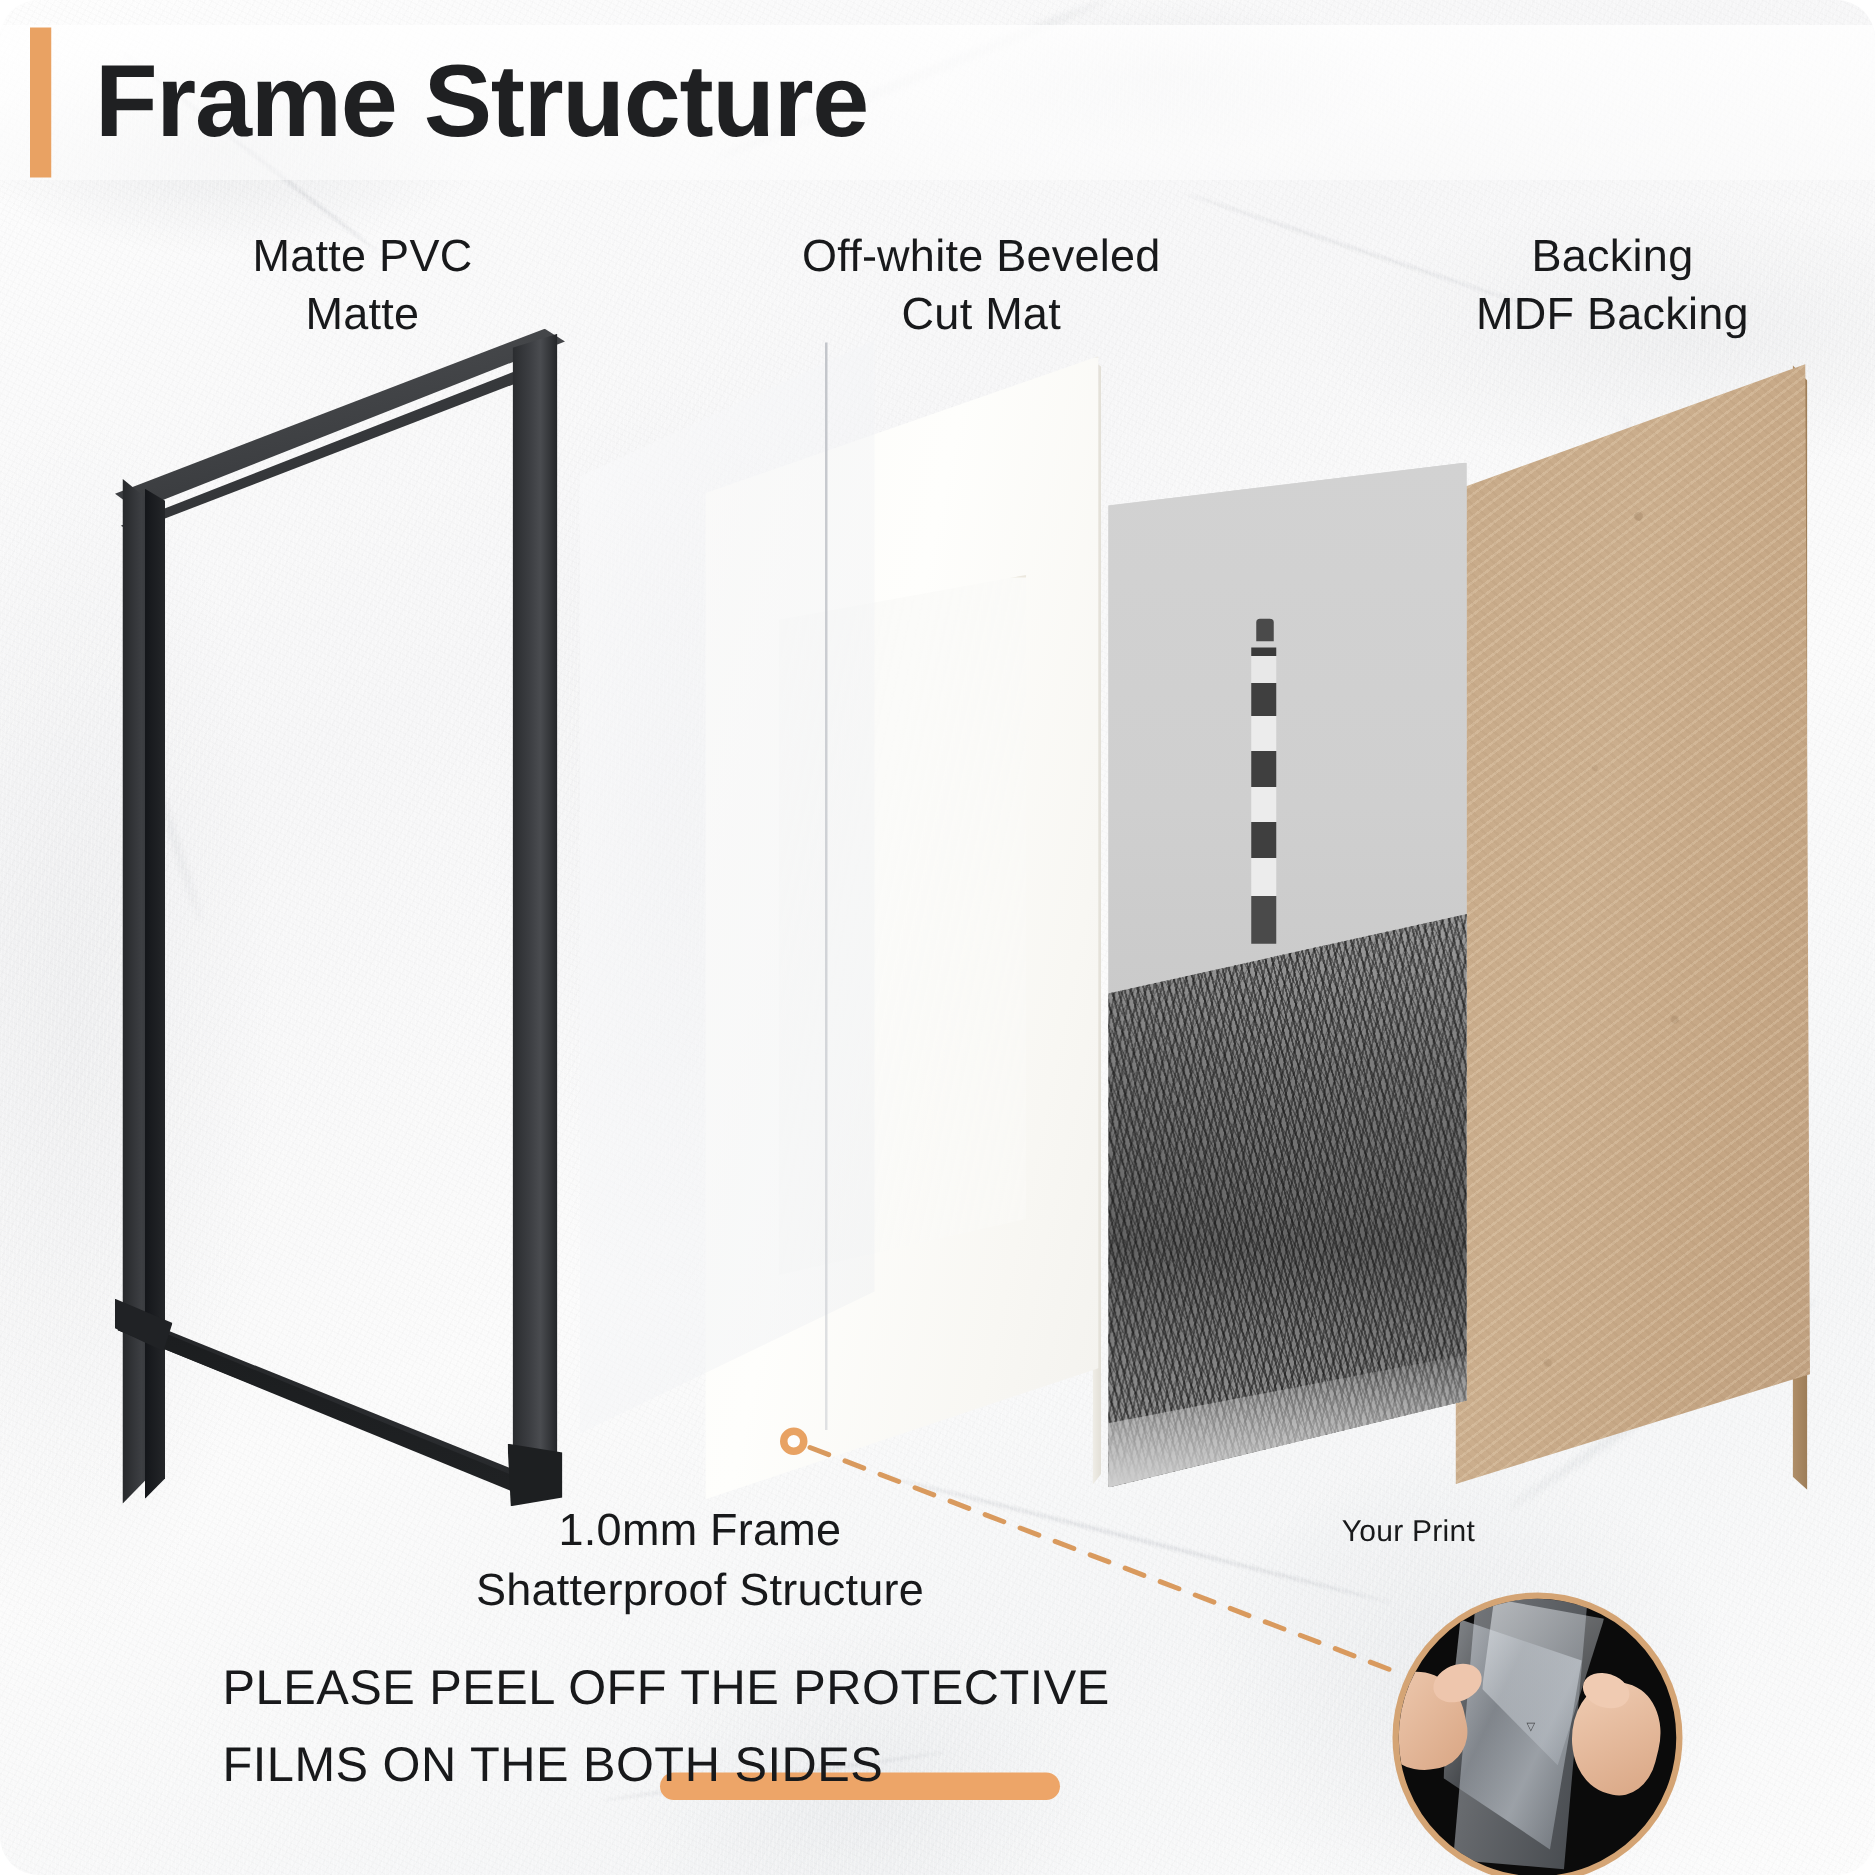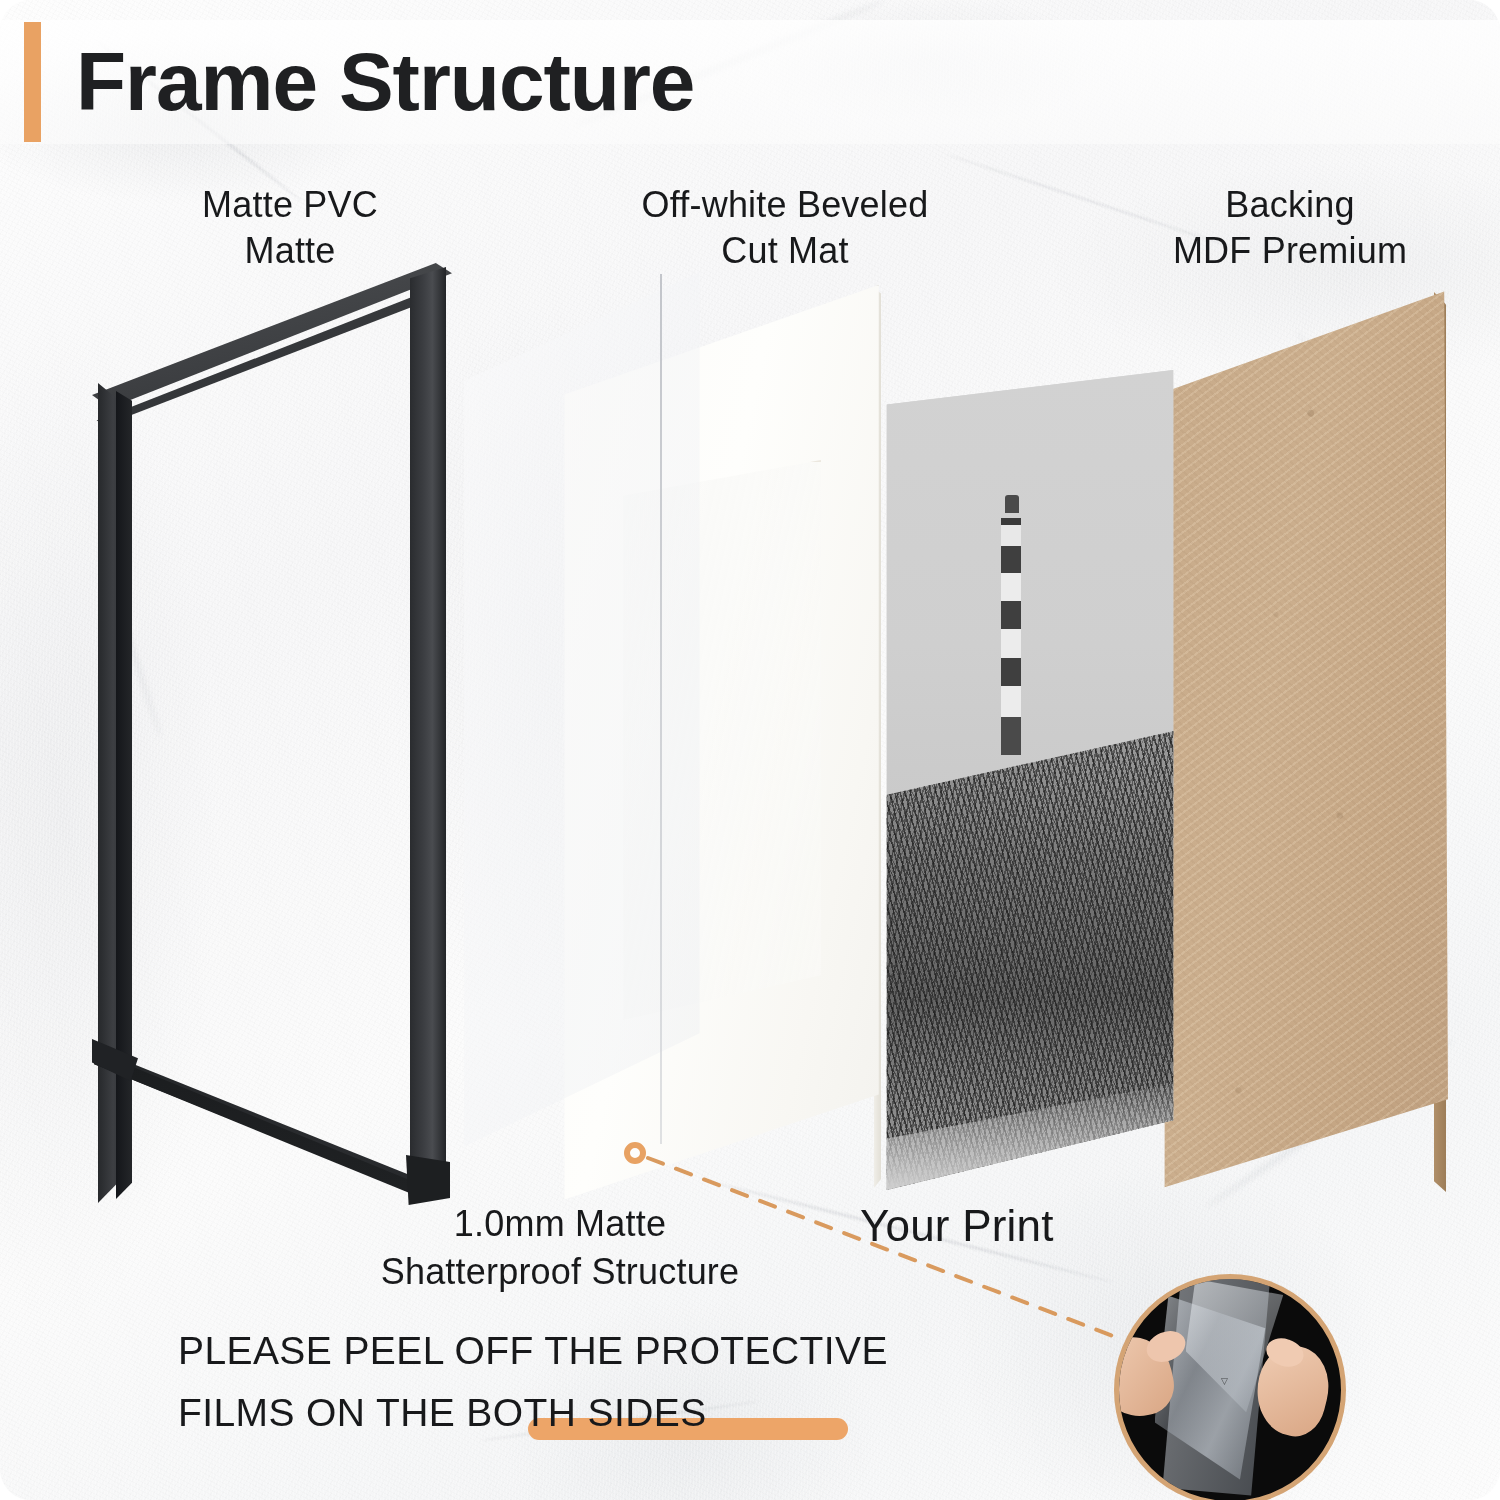--- a/index.html
+++ b/index.html
@@ -209,21 +209,21 @@
   }
 
   
   #label-plexi{
     position:absolute; left:240px; top:1200px; width:640px;
     text-align:center; font-size:36px; line-height:48px;
     color:#18191b; letter-spacing:.2px;
   }
   #label-print{
     position:absolute; left:860px; top:1202px; width:320px;
-    text-align:left; font-size:44px; line-height:48px;
+    text-align:right; font-size:24px; line-height:48px;
     color:#18191b; letter-spacing:.2px;
   }
 
   
   #callout-dot{
     position:absolute; left:624px; top:1142px; width:22px; height:22px;
     border-radius:50%; border:6px solid #e8a263; background:#fdfdfd;
   }
   #callout-line{ position:absolute; left:0; top:0; width:1500px; height:1500px; pointer-events:none; }
 
@@ -292,21 +292,21 @@
   <div class="toplabel" id="label-frame">
     <div>Matte PVC</div>
     <div>Matte</div>
   </div>
   <div class="toplabel" id="label-mat">
     <div>Off-white Beveled</div>
     <div>Cut Mat</div>
   </div>
   <div class="toplabel" id="label-mdf">
     <div>Backing</div>
-    <div>MDF Premium</div>
+    <div>MDF Backing</div>
   </div>
 
   <div id="explode">
 
     <div id="mdf-edge"></div>
     <div id="mdf"></div>
 
     <div id="print">
       <div id="print-sky"></div>
       <div id="lamp"></div>
@@ -329,21 +329,21 @@
       <div class="fbar" id="f-left"></div>
       <div class="fbar" id="f-left-inner"></div>
       <div class="fbar" id="f-bottom"></div>
       <div class="fbar" id="f-bottom-face"></div>
       <div class="fbar" id="f-corner-bl"></div>
       <div class="fbar" id="f-corner-br"></div>
     </div>
   </div>
 
   <div id="label-plexi">
-    <div>1.0mm Matte</div>
+    <div>1.0mm Frame</div>
     <div>Shatterproof Structure</div>
   </div>
   <div id="label-print">Your Print</div>
 
   <svg id="callout-line">
     <line x1="648" y1="1158" x2="1118" y2="1338" stroke="#d99a5e" stroke-width="4" stroke-dasharray="16 14" stroke-linecap="round"></line>
   </svg>
   <div id="callout-dot"></div>
 
   <div id="notice-hl"></div>

